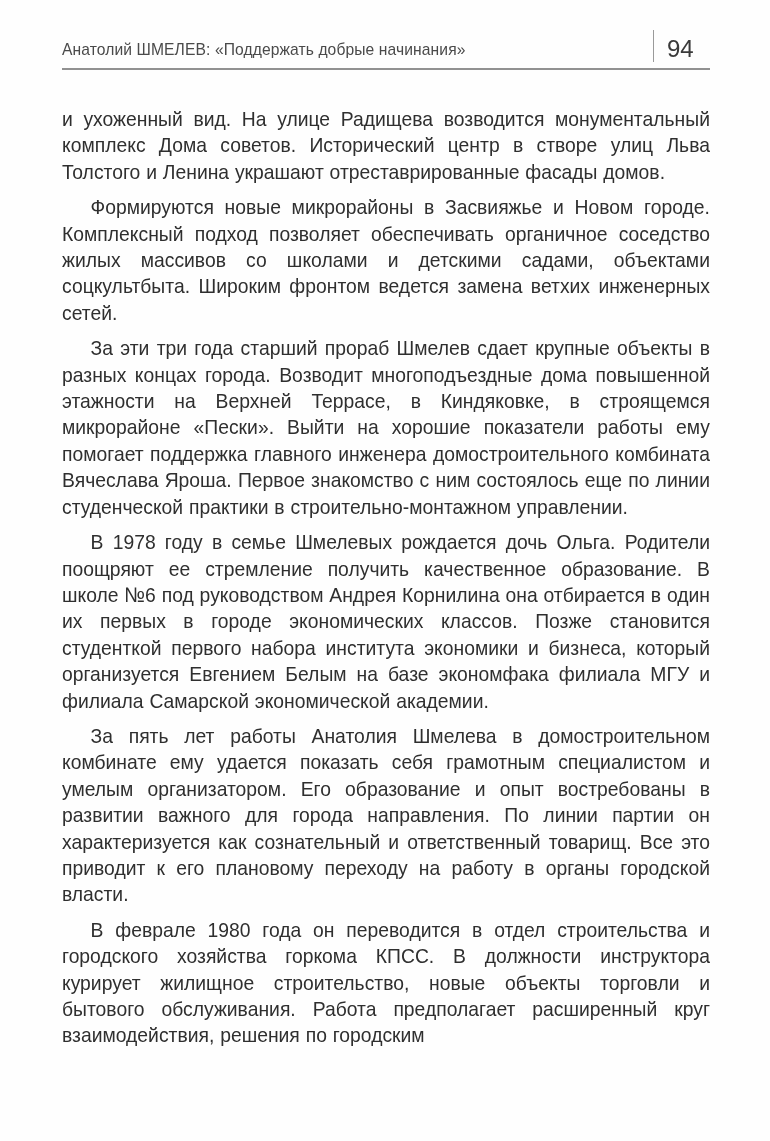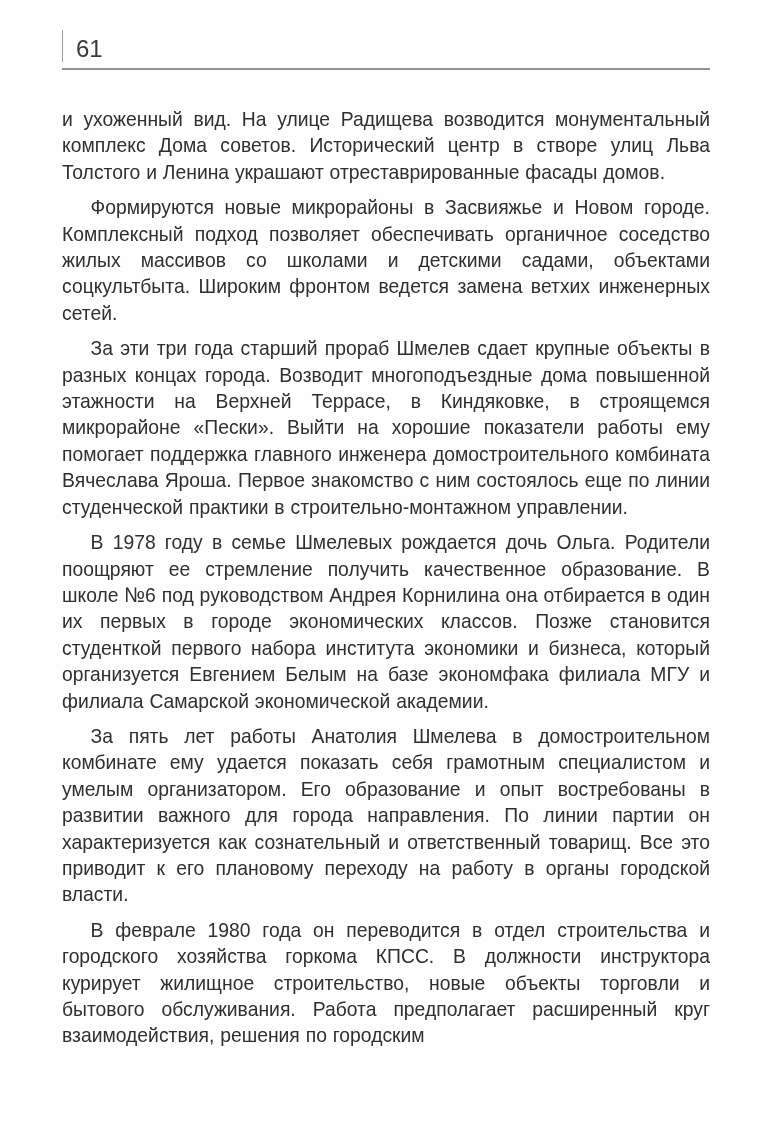--- a/index.html
+++ b/index.html
@@ -87,22 +87,25 @@
     .para.indent {
       text-indent: 31px;
     }
   </style>
 </head>
 <body>
 
 <div class="page">
 
   <div class="header">
+    <div class="header-title-wrap">
+      <span class="header-title">Анатолий ШМЕЛЕВ: «Поддержать добрые начинания»</span>
+    </div>
     <div class="header-divider"></div>
-    <div class="page-number">61</div>
+    <div class="page-number">94</div>
   </div>
 
   <div class="body-text">
     <p class="para">и ухоженный вид. На улице Радищева возводится монументальный комплекс Дома советов. Исторический центр в створе улиц Льва Толстого и Ленина украшают отреставрированные фасады домов.</p>
     <p class="para indent">Формируются новые микрорайоны в Засвияжье и Новом городе. Комплексный подход позволяет обеспечивать органичное соседство жилых массивов со школами и детскими садами, объектами соцкультбыта. Широким фронтом ведется замена ветхих инженерных сетей.</p>
     <p class="para indent">За эти три года старший прораб Шмелев сдает крупные объекты в разных концах города. Возводит многоподъездные дома повышенной этажности на Верхней Террасе, в Киндяковке, в строящемся микрорайоне «Пески». Выйти на хорошие показатели работы ему помогает поддержка главного инженера домостроительного комбината Вячеслава Яроша. Первое знакомство с ним состоялось еще по линии студенческой практики в строительно-монтажном управлении.</p>
     <p class="para indent">В 1978 году в семье Шмелевых рождается дочь Ольга. Родители поощряют ее стремление получить качественное образование. В школе №6 под руководством Андрея Корнилина она отбирается в один их первых в городе экономических классов. Позже становится студенткой первого набора института экономики и бизнеса, который организуется Евгением Белым на базе экономфака филиала МГУ и филиала Самарской экономической академии.</p>
     <p class="para indent">За пять лет работы Анатолия Шмелева в домостроительном комбинате ему удается показать себя грамотным специалистом и умелым организатором. Его образование и опыт востребованы в развитии важного для города направления. По линии партии он характеризуется как сознательный и ответственный товарищ. Все это приводит к его плановому переходу на работу в органы городской власти.</p>
     <p class="para indent">В феврале 1980 года он переводится в отдел строительства и городского хозяйства горкома КПСС. В должности инструктора курирует жилищное строительство, новые объекты торговли и бытового обслуживания. Работа предполагает расширенный круг взаимодействия, решения по городским</p>
   </div>

